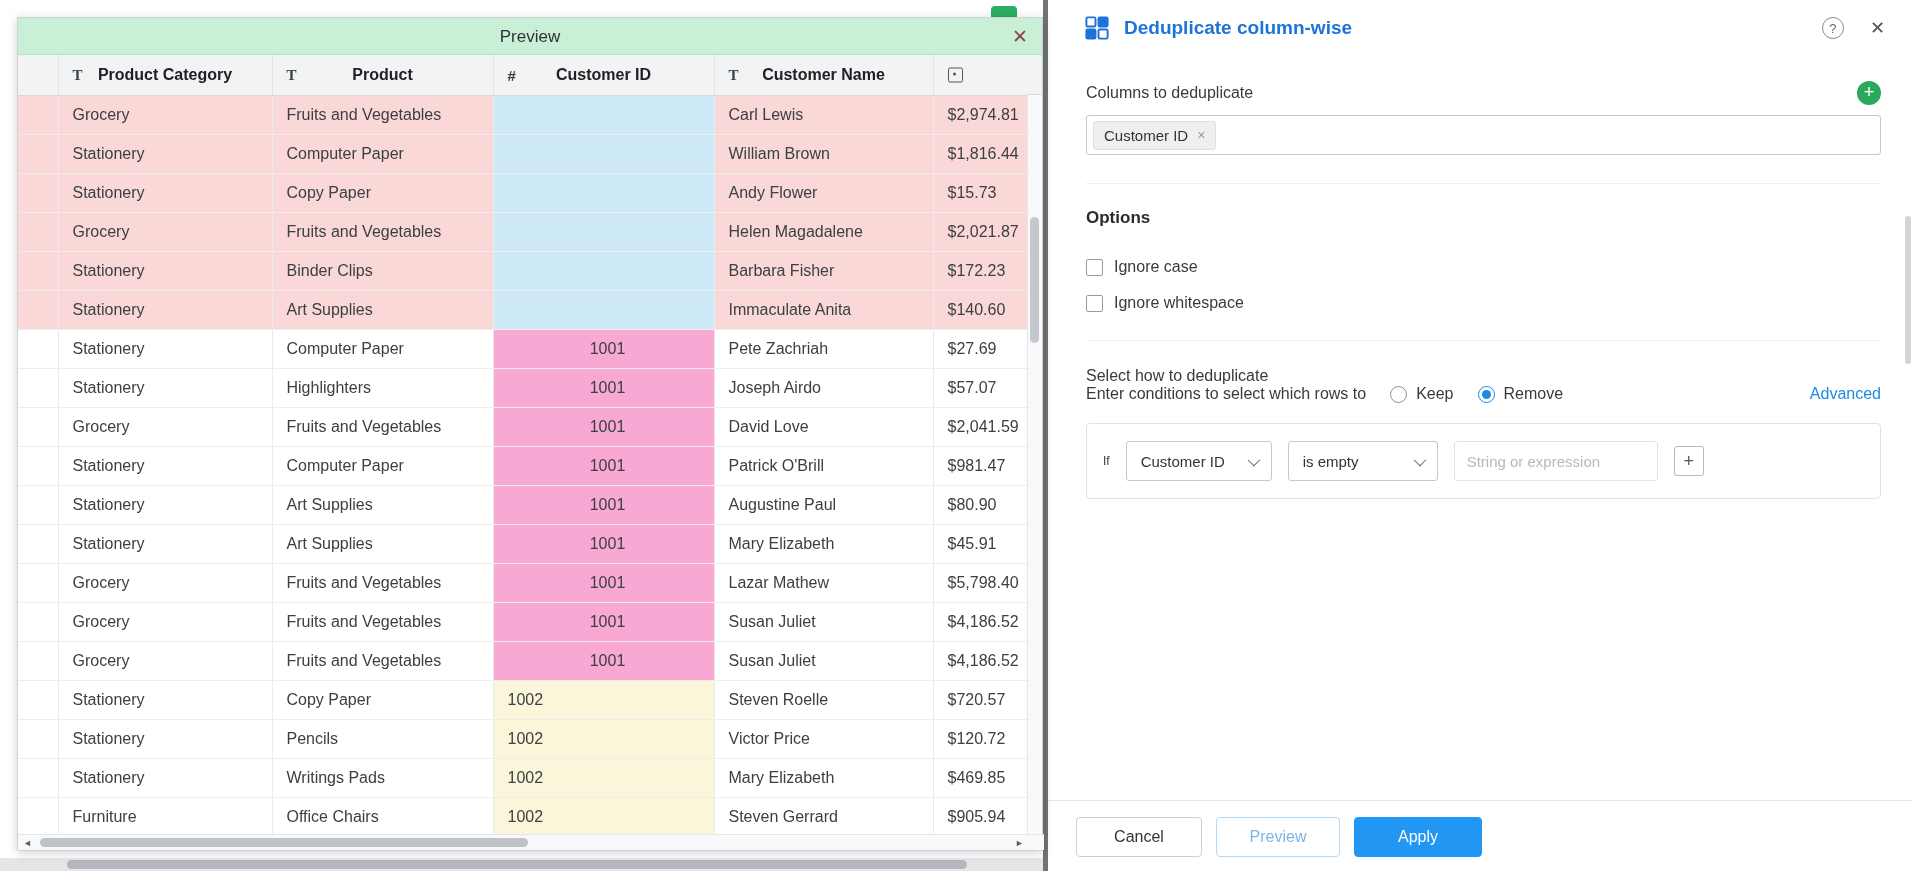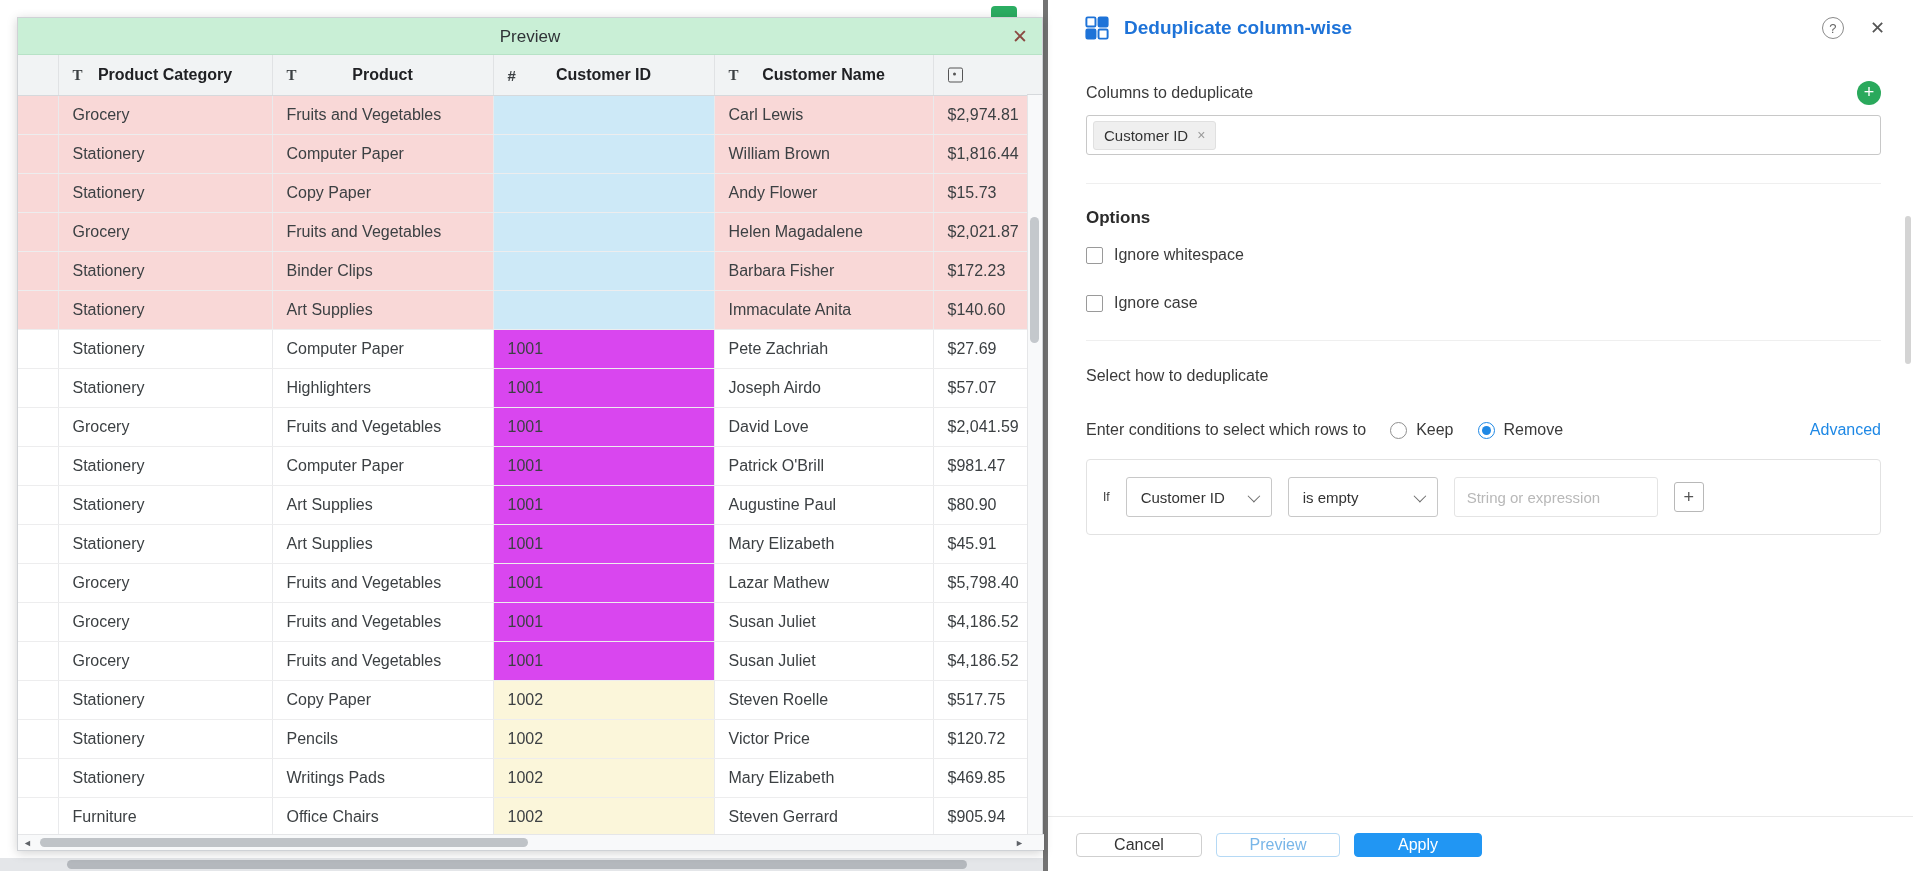--- a/index.html
+++ b/index.html
@@ -22,21 +22,21 @@
   .col-label{display:block;text-align:center;padding:0 22px;}
   .type-icon{position:absolute;left:14px;top:50%;transform:translateY(-50%);font-size:15px;color:#3c4043;font-weight:700;}
   .type-icon.serif{font-family:"Liberation Serif",serif;}
   .decimal-icon{position:absolute;left:14px;top:50%;transform:translateY(-50%);display:inline-block;width:13px;height:13px;border:1.6px solid #555;border-radius:2px;}
   .decimal-icon::after{content:"";position:absolute;left:4px;top:4px;width:3px;height:3px;background:#555;border-radius:50%;}
   tbody td{height:39px;border-right:1px solid #e9eaec;border-bottom:1px solid #ededee;
            font-size:16px;color:#3c4043;padding:0 6px 0 14px;background:#fff;}
   td.col-gutter,th.col-gutter{padding:0;}
   tr.state-pink td{background:#f9d8d7;}
   tr.state-pink td.col-id{background:#cde9f7;}
-  tr.state-green td.col-id{background:#d946ef;}
+  tr.state-green td.col-id{background:#f9a8d4;text-align:center;}
   tr.state-yellow td.col-id{background:#fbf6da;}
 
   .header-corner{position:absolute;right:0;top:37px;width:15px;height:40px;background:#f1f3f4;border-bottom:1px solid #d6d9dc;box-sizing:border-box;}
   .vscroll{position:absolute;right:0;top:77px;width:15px;height:741px;background:#f8f9fa;border-left:1px solid #e5e6e8;box-sizing:border-box;}
   .vthumb{position:absolute;left:2px;top:122px;width:9px;height:126px;background:#c4c8cc;border-radius:5px;}
   .hscroll{position:absolute;left:0;bottom:0;width:1026px;height:16px;background:#f8f9fa;border-top:1px solid #e5e6e8;box-sizing:border-box;}
   .harrow{position:absolute;top:1px;font-size:9px;line-height:14px;color:#5f6368;}
   .harrow.left{left:5px;}
   .harrow.right{right:20px;}
   .hthumb{position:absolute;left:22px;top:3px;width:488px;height:9px;background:#bfc3c7;border-radius:5px;}
@@ -64,40 +64,40 @@
   .section-title{margin-top:24px;font-size:17px;font-weight:700;color:#2b2b2b;}
   .check-row{display:flex;align-items:center;gap:11px;margin-top:18px;font-size:16px;color:#3a3a3a;cursor:pointer;}
   .check-row.first{margin-top:30px;}
   .checkbox{width:17px;height:17px;border:1.6px solid #9a9a9a;border-radius:2px;background:#fff;box-sizing:border-box;}
   .method-label{margin-top:26px;}
   .select{height:40px;border:1px solid #c8c8c8;border-radius:3px;display:flex;align-items:center;padding:0 14px;font-size:15px;color:#333;box-sizing:border-box;cursor:pointer;background:#fff;}
   .select .chev{margin-left:auto;}
   .chev{width:8px;height:8px;border-right:1.7px solid #6b6b6b;border-bottom:1.7px solid #6b6b6b;transform:rotate(45deg) translateY(-2px);flex:0 0 auto;}
   .method-select{margin-top:12px;}
 
-  .cond-header{display:flex;align-items:center;margin-top:36px;}
+  .cond-header{display:flex;align-items:center;}
   .cond-header .radio{margin-left:24px;}
   .radio{width:17px;height:17px;border:1.6px solid #8f8f8f;border-radius:50%;position:relative;background:#fff;box-sizing:border-box;cursor:pointer;flex:0 0 auto;}
   .radio.checked{border-color:#1e88e5;}
   .radio.checked::after{content:"";position:absolute;left:3px;top:3px;right:3px;bottom:3px;border-radius:50%;background:#1e88e5;}
   .radio-label{margin-left:9px;font-size:16px;color:#3a3a3a;}
   .advanced{margin-left:auto;color:#1e88e5;font-size:16px;cursor:pointer;}
 
   .cond-box{margin-top:20px;border:1px solid #e2e2e2;border-radius:4px;padding:17px 16px;display:flex;align-items:center;gap:16px;}
   .if-label{font-size:12px;color:#3a3a3a;}
   .cond-col{width:146px;}
   .cond-op{width:150px;}
   .cond-input{width:204px;height:40px;border:1px solid #e4e4e4;border-radius:3px;padding:0 12px;font-size:15px;font-family:"Liberation Sans",sans-serif;color:#333;box-sizing:border-box;background:#fff;}
   .cond-input::placeholder{color:#b8b8b8;}
   .add-cond-btn{width:30px;height:30px;border:1px solid #b8b8b8;border-radius:3px;text-align:center;line-height:28px;font-size:18px;color:#555;box-sizing:border-box;cursor:pointer;}
 
   .panel-scroll-thumb{position:absolute;right:2px;top:216px;width:6px;height:148px;background:#d4d4d4;border-radius:3px;}
 
   .panel-footer{position:absolute;left:0;right:0;bottom:0;border-top:1px solid #e9e9e9;background:#fff;padding:16px 0 14px 28px;display:flex;gap:14px;}
-  .btn{height:24px;border-radius:4px;font-size:16px;font-family:"Liberation Sans",sans-serif;cursor:pointer;}
+  .btn{height:40px;border-radius:4px;font-size:16px;font-family:"Liberation Sans",sans-serif;cursor:pointer;}
   .btn.cancel{width:126px;background:#fff;border:1px solid #cfcfcf;color:#333;}
   .btn.preview{width:124px;background:#fff;border:1px solid #b5d9f5;color:#79b6e8;}
   .btn.apply{width:128px;background:#2196f3;border:1px solid #2196f3;color:#fff;}
 </style>
 </head>
 <body>
 
 <div class="app">
 
   <div class="left-area">
@@ -264,21 +264,21 @@
     <td class="col-id">1001</td>
     <td class="col-name">Susan Juliet</td>
     <td class="col-amount">$4,186.52</td>
   </tr>
               <tr class="data-row state-yellow">
     <td class="col-gutter"></td>
     <td class="col-cat">Stationery</td>
     <td class="col-prod">Copy Paper</td>
     <td class="col-id">1002</td>
     <td class="col-name">Steven Roelle</td>
-    <td class="col-amount">$517.75</td>
+    <td class="col-amount">$720.57</td>
   </tr>
               <tr class="data-row state-yellow">
     <td class="col-gutter"></td>
     <td class="col-cat">Stationery</td>
     <td class="col-prod">Pencils</td>
     <td class="col-id">1002</td>
     <td class="col-name">Victor Price</td>
     <td class="col-amount">$120.72</td>
   </tr>
               <tr class="data-row state-yellow">
@@ -338,27 +338,27 @@
       </div>
       <div class="chip-box">
         <span class="chip">
           <span>Customer ID</span>
           <span class="chip-x">×</span>
         </span>
       </div>
 
       <div class="hr"></div>
       <div class="section-title">Options</div>
+      <label class="check-row first">
+        <span class="checkbox"></span>
+        <span>Ignore case</span>
+      </label>
       <label class="check-row">
         <span class="checkbox"></span>
         <span>Ignore whitespace</span>
-      </label>
-      <label class="check-row first">
-        <span class="checkbox"></span>
-        <span>Ignore case</span>
       </label>
 
       <div class="hr"></div>
       <div class="label method-label">Select how to deduplicate</div>
 
       <div class="cond-header">
         <span class="label">Enter conditions to select which rows to</span>
         <span class="radio"></span>
         <span class="radio-label">Keep</span>
         <span class="radio checked"></span>

